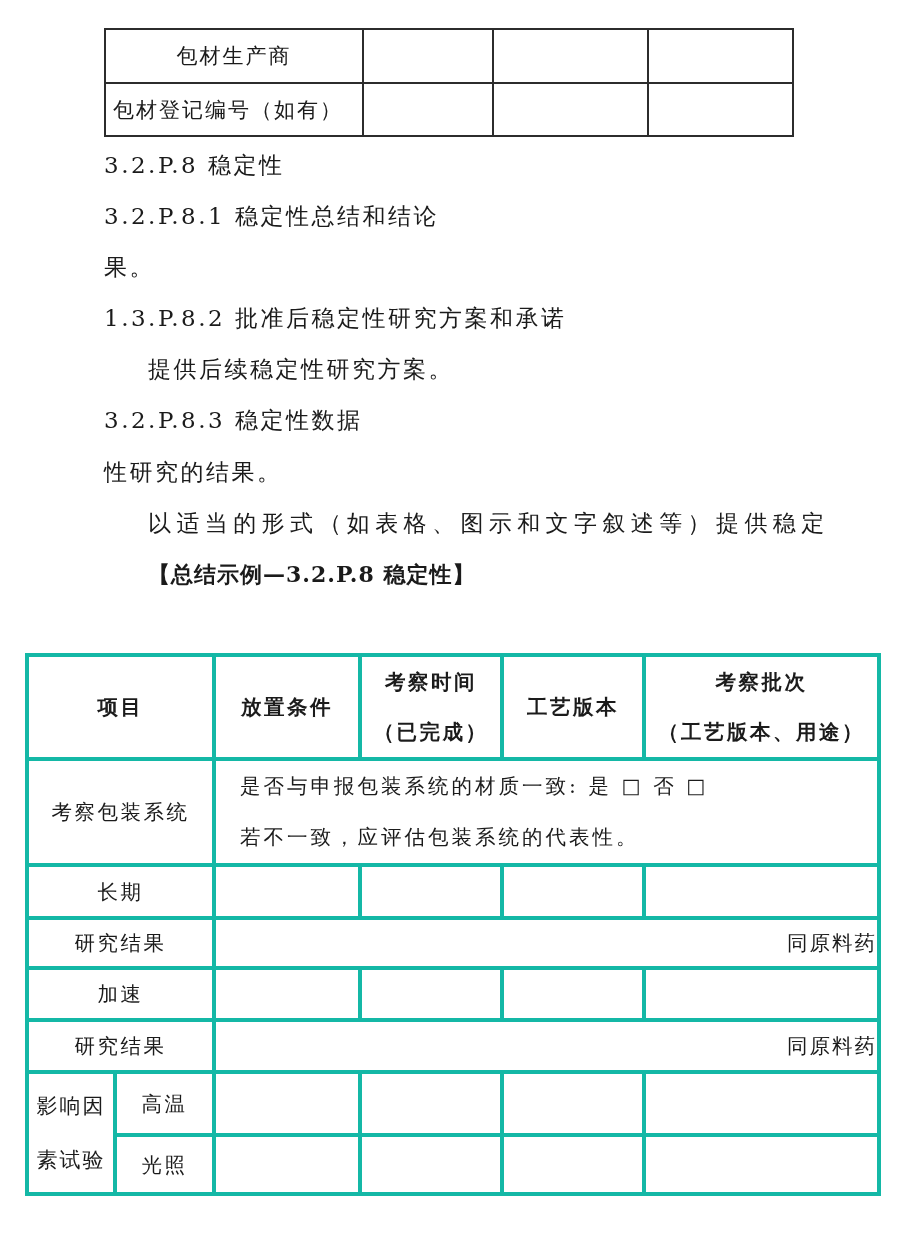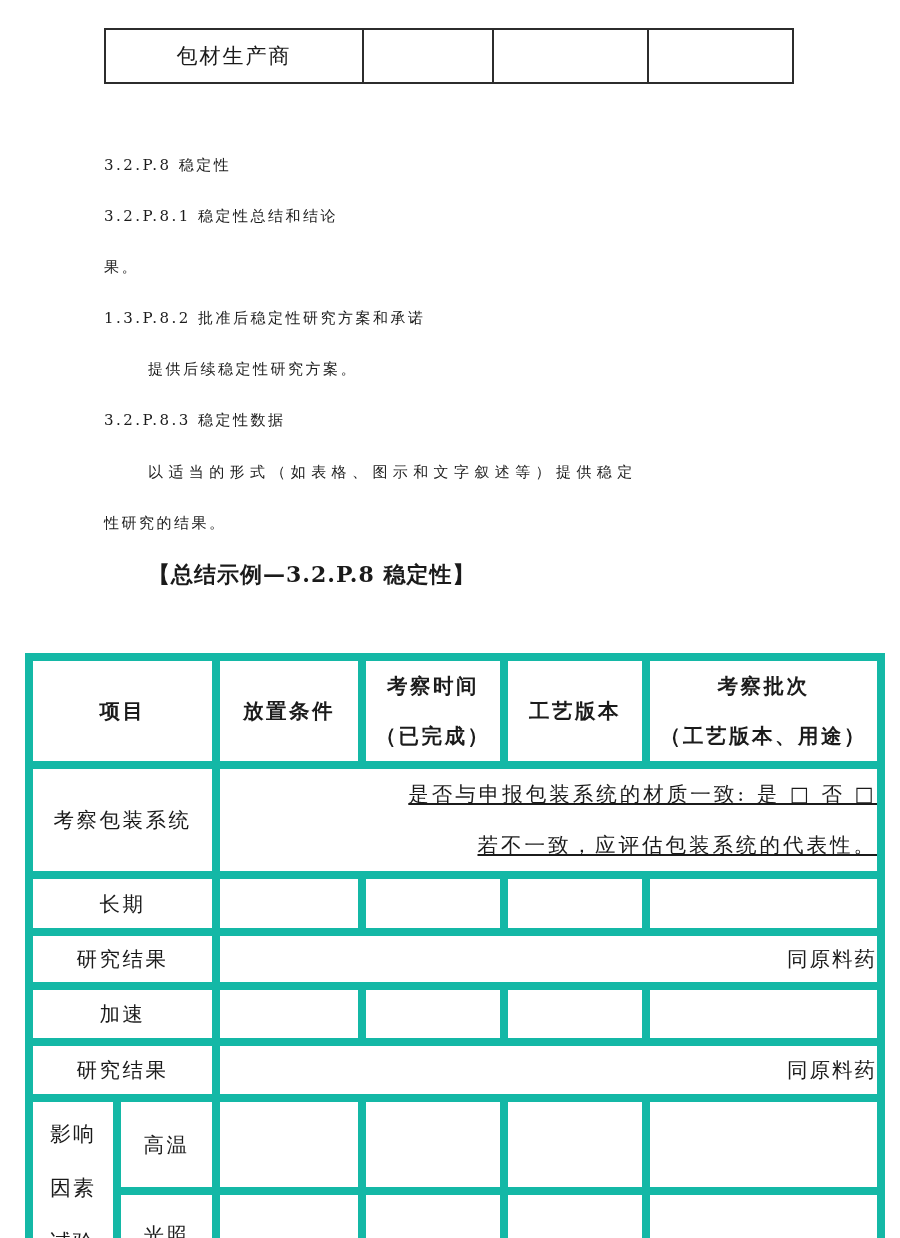--- a/index.html
+++ b/index.html
@@ -36,63 +36,62 @@
   
   .body-text {
     position: absolute;
     left: 104px;
     top: 140px;
     width: 694px;
   }
   .bline {
     height: 51.1px;
     line-height: 51.1px;
-    font-size: 15px;
+    font-size: 23px;
     letter-spacing: 2.5px;
     white-space: nowrap;
   }
   .bline.indent { padding-left: 44px; }
   .bline.just { letter-spacing: 5.4px; }
   .bline.bold { font-weight: bold; letter-spacing: 1px; font-size: 22px; }
 
   
   .t-main {
     position: absolute;
     left: 25px;
     top: 653px;
     border-collapse: collapse;
     table-layout: fixed;
   }
   .t-main td {
-    border: 8px solid #14b8a6;
+    border: 4px solid #14b8a6;
     font-size: 20.5px;
     letter-spacing: 2.5px;
     text-align: center;
     vertical-align: middle;
     padding: 0;
     margin-top: 27px;
   }
   .t-main tr.hdr td {
     height: 99px;
     font-weight: bold;
     line-height: 50px;
   }
   .t-main tr.r-pack td { height: 98px; }
   .t-main tr.r-long td { height: 49px; }
   .t-main tr.r-res1 td { height: 46px; }
   .t-main tr.r-acc td { height: 48px; border-radius: 11px; }
   .t-main tr.r-res2 td { height: 48px; }
   .t-main tr.r-hot td { height: 52px; }
   .t-main tr.r-light td { height: 48px; }
   .t-main .c-merged {
-    text-align: right;
+    text-align: left;
     padding-left: 24px;
     line-height: 51px;
     letter-spacing: 3px;
-    text-decoration: underline;
   }
   .t-main .c-value {
     text-align: right;
     padding-left: 49px;
     letter-spacing: 2px;
   }
   .t-main .c-stress {
     line-height: 54px;
     letter-spacing: 2px;
     padding: 5px 7px;
@@ -122,32 +121,38 @@
         <col style="width:155px">
         <col style="width:145px">
     </colgroup>
     <tbody>
       <tr class="r1">
         <td class="c-center">包材生产商</td>
         <td></td>
         <td></td>
         <td></td>
       </tr>
+      <tr class="r2">
+        <td class="c-left">包材登记编号（如有）</td>
+        <td></td>
+        <td></td>
+        <td></td>
+      </tr>
     </tbody>
   </table>
 
   <div class="body-text">
     <div class="bline">3.2.P.8 稳定性</div>
     <div class="bline">3.2.P.8.1 稳定性总结和结论</div>
     <div class="bline">果。</div>
     <div class="bline">1.3.P.8.2 批准后稳定性研究方案和承诺</div>
     <div class="bline indent">提供后续稳定性研究方案。</div>
     <div class="bline">3.2.P.8.3 稳定性数据</div>
+    <div class="bline">性研究的结果。</div>
     <div class="bline indent just">以适当的形式（如表格、图示和文字叙述等）提供稳定</div>
-    <div class="bline">性研究的结果。</div>
     <div class="bline indent bold">【总结示例—3.2.P.8 稳定性】</div>
   </div>
 
   <table class="t-main">
     <colgroup>
       <col style="width:88px">
         <col style="width:99px">
         <col style="width:146px">
         <col style="width:142px">
         <col style="width:142px">

